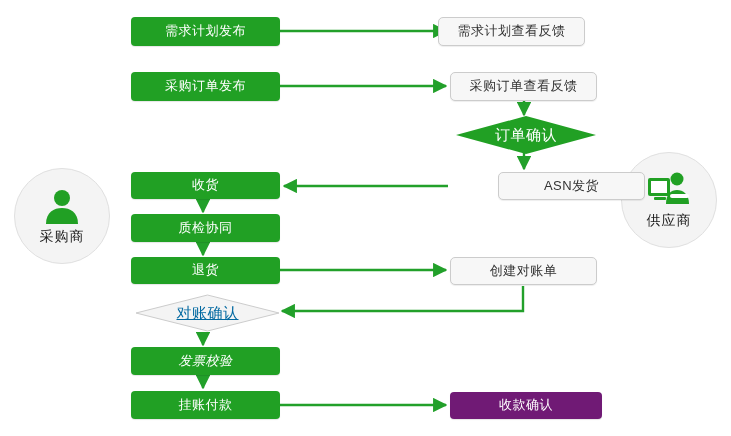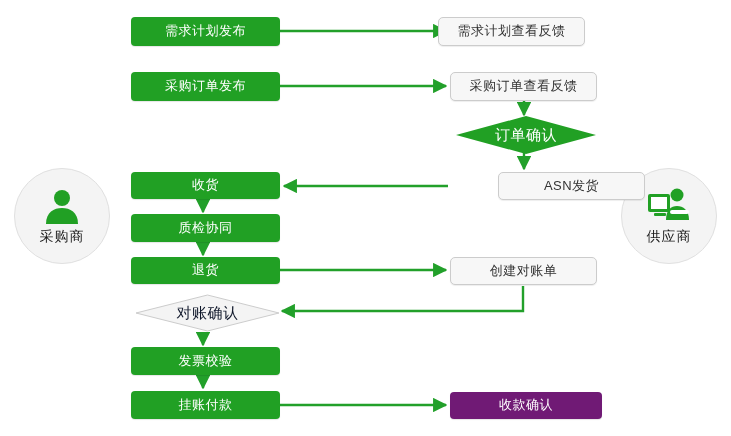--- a/index.html
+++ b/index.html
@@ -65,21 +65,21 @@
     position: absolute;
     left: 0; top: 0;
     width: 100%; height: 100%;
     display: flex;
     align-items: center;
     justify-content: center;
     font-size: 15px;
     letter-spacing: 0.5px;
   }
   .diamond.green-d .dlabel { color: #ffffff; }
-  .diamond.gray-d  .dlabel { color: #0f172a; }
+  .diamond.gray-d  .dlabel { color: #0369a1; text-decoration: underline; }
 
   
   .actor {
     position: absolute;
     border-radius: 50%;
     background: #f4f4f4;
     border: 1px solid #e0e0e0;
     box-sizing: border-box;
     display: flex;
     flex-direction: column;
@@ -137,21 +137,21 @@
   <div class="actor" style="left:14px; top:168px; width:96px; height:96px;">
     <span class="glyph">
       <svg width="40" height="40" viewBox="0 0 40 40">
         <circle cx="20" cy="12" r="8" fill="#21a024"></circle>
         <path d="M4 38 C4 26 12 22 20 22 C28 22 36 26 36 38 Z" fill="#21a024"></path>
       </svg>
     </span>
     <span class="caption">采购商</span>
   </div>
 
-  <div class="actor" style="left:621px; top:168px; width:96px; height:96px;">
+  <div class="actor" style="left:621px; top:152px; width:96px; height:96px;">
     <span class="glyph">
       <svg width="46" height="40" viewBox="0 0 46 40">
         <rect x="2" y="8" width="22" height="18" rx="2" fill="#21a024"></rect>
         <rect x="5" y="11" width="16" height="12" fill="#ffffff"></rect>
         <rect x="8" y="27" width="12" height="3" rx="1" fill="#21a024"></rect>
         <circle cx="31" cy="9" r="6.5" fill="#21a024"></circle>
         <path d="M20 34 C20 24 25 20 31 20 C37 20 43 24 43 34 Z" fill="#21a024"></path>
         <rect x="24" y="24" width="19" height="4" rx="2" fill="#ffffff"></rect>
       </svg>
     </span>
@@ -171,21 +171,21 @@
   </div>
 
   <div class="node green" style="left:131px; top:214px; width:149px; height:28px;">
     <span class="lbl">质检协同</span>
   </div>
 
   <div class="node green" style="left:131px; top:257px; width:149px; height:27px;">
     <span class="lbl">退货</span>
   </div>
 
-  <div class="node green" style="left:131px; top:347px; width:149px; height:28px;">
+  <div class="node green" style="left:131px; top:347px; width:149px; height:28px;font-style:italic;">
     <span class="lbl">发票校验</span>
   </div>
 
   <div class="node green" style="left:131px; top:391px; width:149px; height:28px;">
     <span class="lbl">挂账付款</span>
   </div>
 
   <div class="node gray" style="left:438px; top:17px; width:147px; height:29px;">
     <span class="lbl">需求计划查看反馈</span>
   </div>

